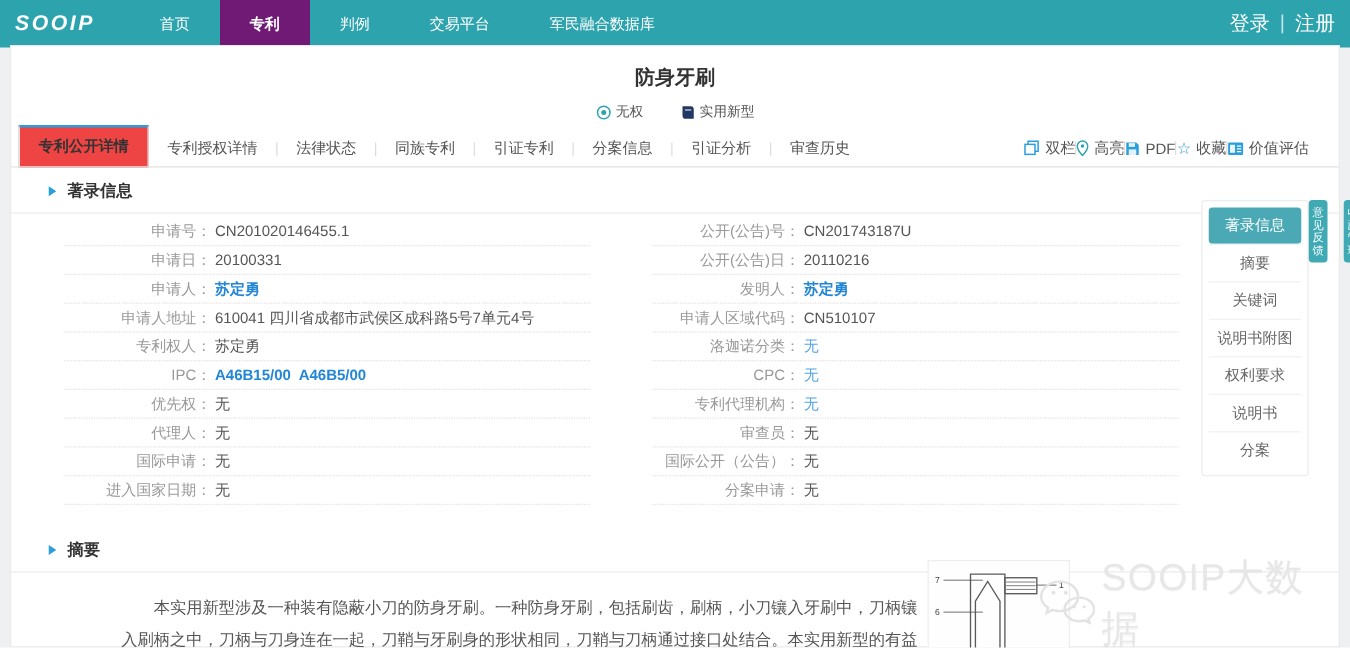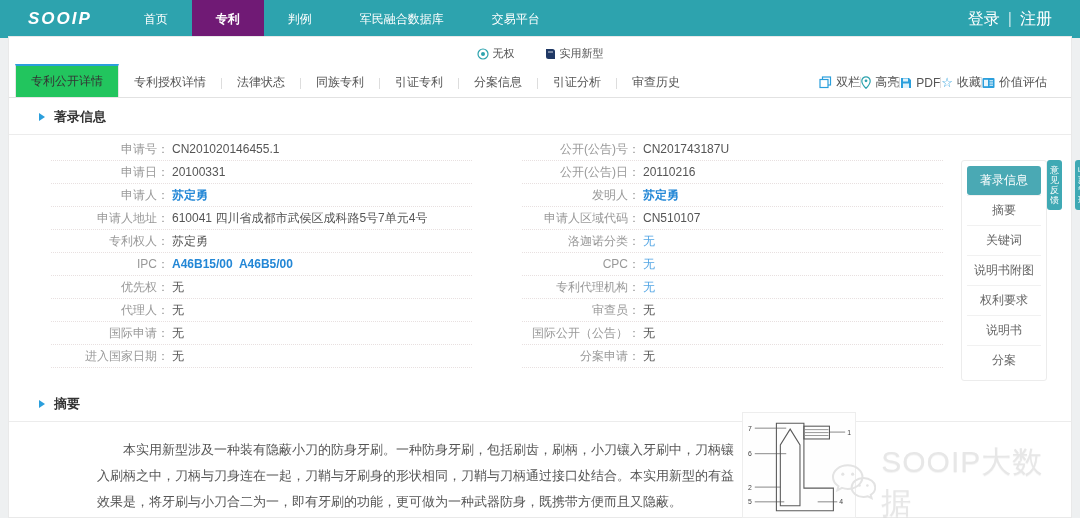--- a/index.html
+++ b/index.html
@@ -1,39 +1,39 @@
 <!DOCTYPE html>
 <html><head>
 <meta charset="utf-8">
 <style>
   * { margin:0; padding:0; box-sizing:border-box; }
   html,body { width:1080px; height:518px; overflow:hidden; }
   body { background:#eef0f1; font-family:"Liberation Sans","DejaVu Sans",sans-serif; position:relative; }
 
   
-  .topnav { height:38px; background:#2da3ae; display:flex; align-items:center; color:#fff; padding:0 28px; }
+  .topnav { height:38px; background:#2da3ae; display:flex; align-items:center; color:#fff; padding:0 12px; }
   .logo { font-size:17px; font-weight:bold; font-style:italic; letter-spacing:2px; margin-right:28px; cursor:pointer; }
   .menu { display:flex; height:100%; }
   .menu-item { padding:0 24px; font-size:12px; display:flex; align-items:center; cursor:pointer; }
   .menu-item.active { background:#701a75; font-weight:bold; }
   .auth { margin-left:auto; font-size:16px; display:flex; align-items:center; gap:8px; }
   .auth a { color:#fff; text-decoration:none; cursor:pointer; }
   .auth .sep { opacity:.7; }
 
   
   .panel { position:absolute; left:8px; right:8px; top:36px; bottom:0; background:#fff; border:1px solid #e9e9e9; }
   .title { text-align:center; font-size:16px; color:#333; font-weight:bold; padding-top:15px; }
   .badges { display:flex; justify-content:center; align-items:center; gap:30px; font-size:11px; color:#555; margin-top:9px; }
   .badge { display:flex; align-items:center; gap:4px; }
 
   
   .tabbar { display:flex; align-items:flex-end; border-bottom:1px solid #e2e2e2; margin-top:9px; padding:0 6px; height:28px; }
   .tabs { display:flex; align-items:flex-end; height:100%; }
   .tab { font-size:12px; color:#555; padding:7px 15px 6px; cursor:pointer; white-space:nowrap; }
-  .tab.active { border:1px solid #e5e5e5; border-top:2px solid #2b9fdc; background:#22c55e; margin-bottom:-1px; padding-bottom:7px; color:#333; font-weight:normal;margin-top:46px; }
+  .tab.active { border:1px solid #e5e5e5; border-top:2px solid #2b9fdc; background:#ef4444; margin-bottom:-1px; padding-bottom:7px; color:#333; font-weight:bold;margin-top:46px; }
   .tsep { width:1px; height:11px; background:#ddd; align-self:center; }
   .tools { margin-left:auto; display:flex; align-items:center; gap:0; padding:0 18px 6px 0; font-size:12px; color:#555; }
   .tool { display:flex; align-items:center; gap:4px; cursor:pointer; white-space:nowrap; }
   .star { color:#2b9fdc; font-size:13px; line-height:10px; }
 
   
   .sec-head { display:flex; align-items:center; gap:9px; padding:10px 0 8px 30px; border-bottom:1px solid #ececec; font-size:13px; font-weight:bold; color:#333; }
   .tri { width:0; height:0; border-left:6px solid #2b9fdc; border-top:4px solid transparent; border-bottom:4px solid transparent; }
 
   
@@ -67,32 +67,33 @@
 </style>
 </head>
 <body>
 
 <header class="topnav">
   <div class="logo">SOOIP</div>
   <nav class="menu">
     <a class="menu-item">首页</a>
     <a class="menu-item active">专利</a>
     <a class="menu-item">判例</a>
+    <a class="menu-item">交易平台</a>
     <a class="menu-item">军民融合数据库</a>
-    <a class="menu-item">交易平台</a>
   </nav>
   <div class="auth">
     <a>登录</a>
     <span class="sep">|</span>
     <a>注册</a>
   </div>
 </header>
 
 <main class="panel">
 
+  <h1 class="title">防身牙刷</h1>
 
   <div class="badges">
     <span class="badge">
       <svg width="12" height="12" viewBox="0 0 12 12">
         <circle cx="6" cy="6" r="5" fill="none" stroke="#2da3ae" stroke-width="1.2"></circle>
         <circle cx="6" cy="6" r="2" fill="#2da3ae"></circle>
       </svg>
       <span>无权</span>
     </span>
     <span class="badge">

